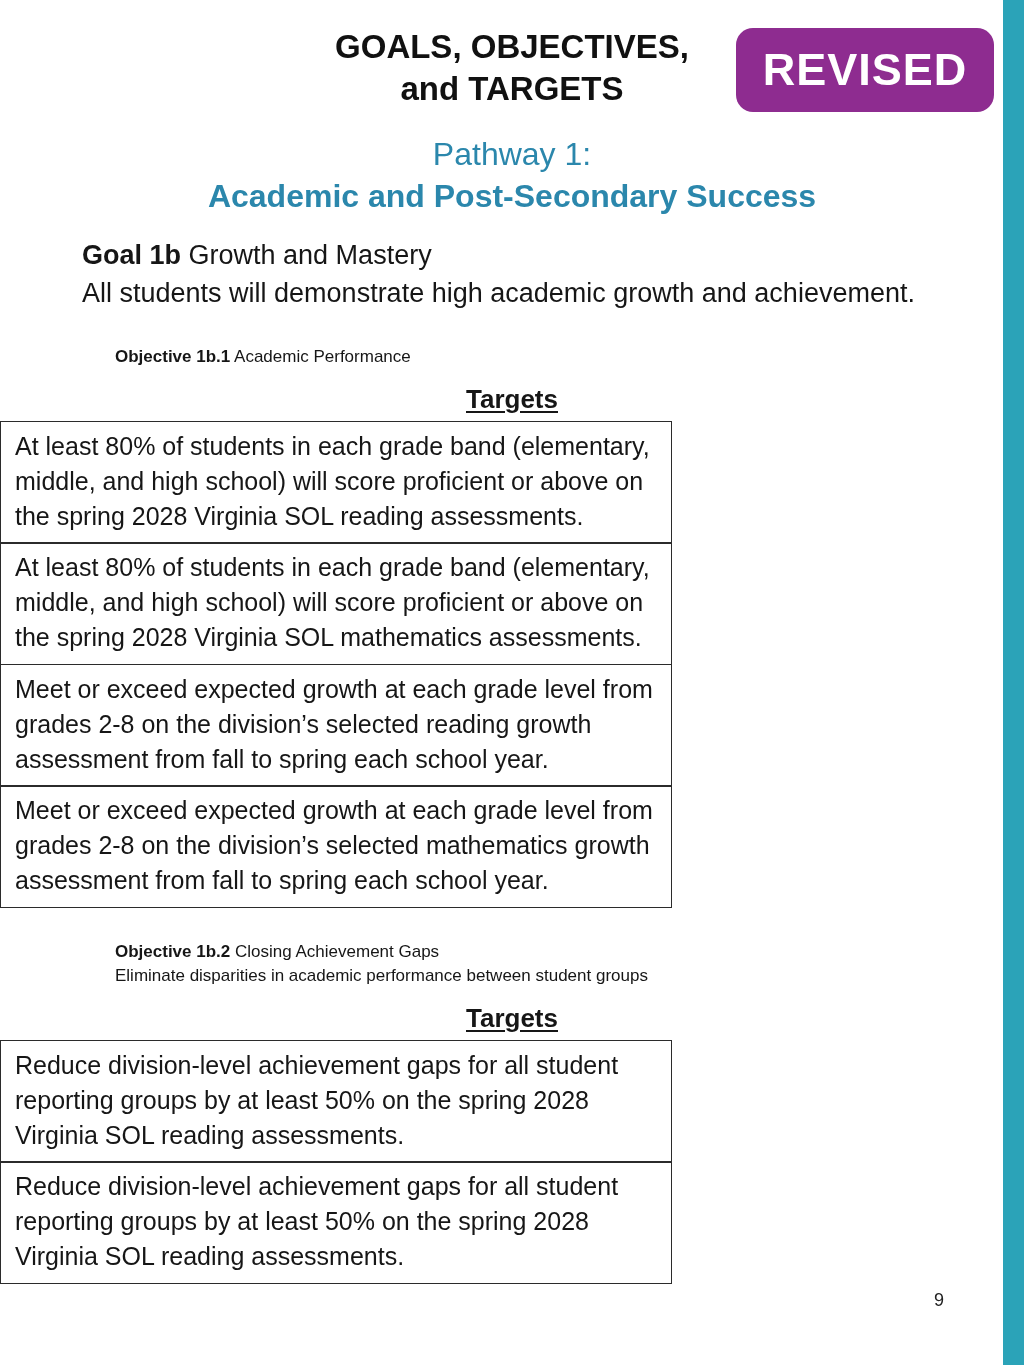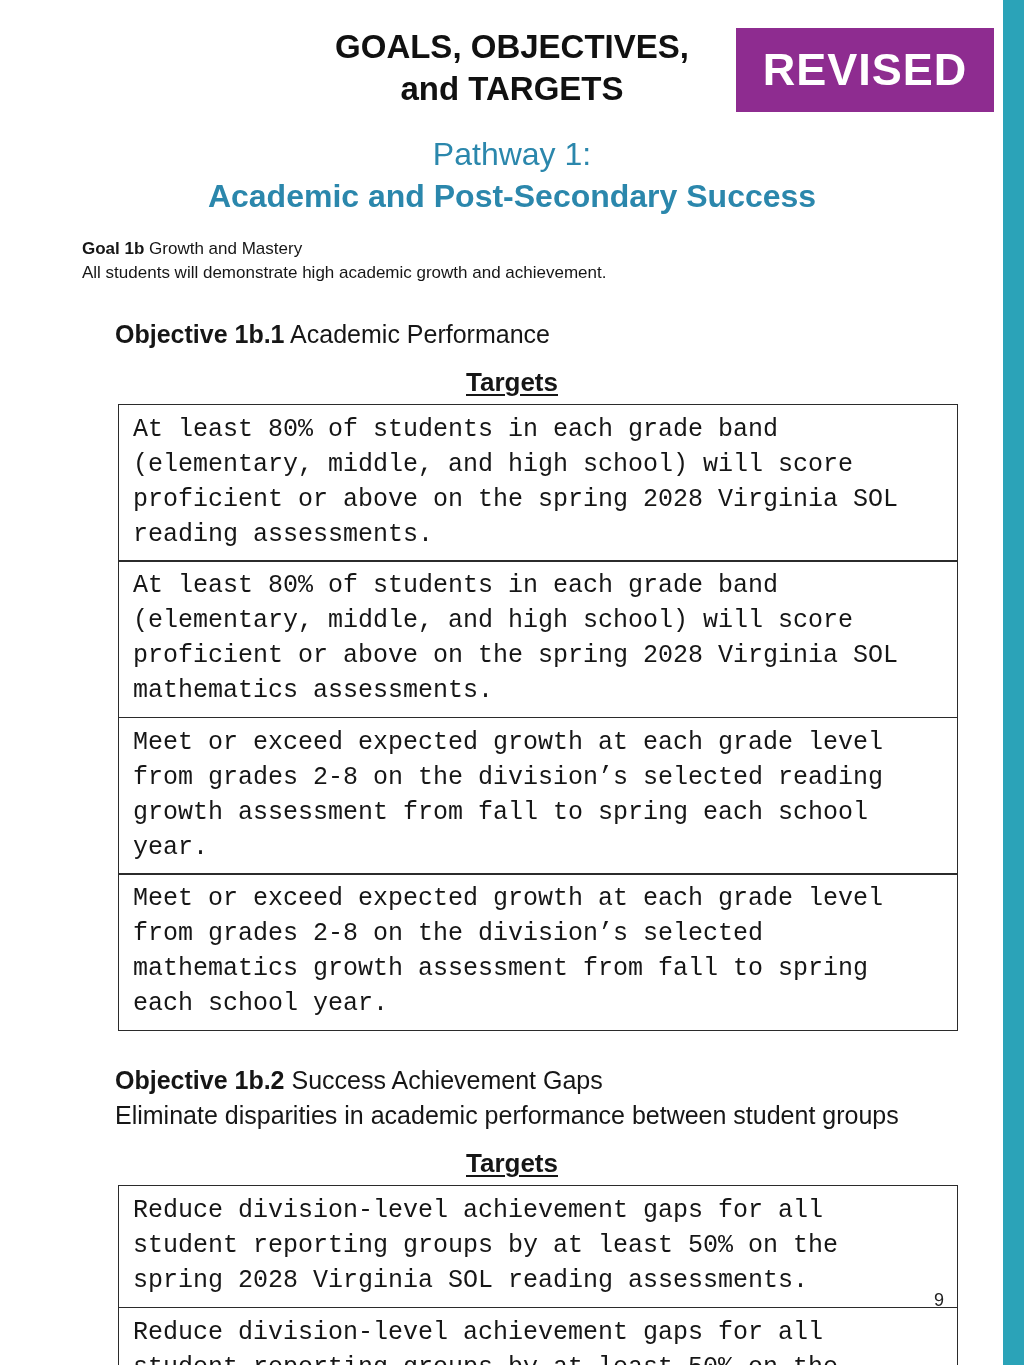--- a/index.html
+++ b/index.html
@@ -43,61 +43,60 @@
     width: 258px;
     height: 84px;
     background: var(--badge-purple, #8E2C90);
     color: #ffffff;
     font-size: 45px;
     font-weight: 600;
     letter-spacing: 1px;
     display: flex;
     align-items: center;
     justify-content: center;
+    border-radius: 17px;
   }
   .pathway {
     margin-top: 16px;
     text-align: center;
     color: var(--heading-teal, #2B87AC);
     line-height: 1.3;
   }
   .pathway-title {
     font-size: 32px;
     font-weight: 400;
   }
   .pathway-subtitle {
     font-size: 32px;
     font-weight: 700;
   }
   .goal {
     margin: 20px 60px 5px 82px;
-    font-size: 17px;
+    font-size: 27px;
     line-height: 1.4;
   }
   .objective {
     margin: 32px 60px 0 115px;
-    font-size: 25px;
+    font-size: 17px;
     line-height: 1.4;
   }
   .b { font-weight: 700; }
   .targets-heading {
     margin-top: 15px;
     margin-bottom: 6px;
     text-align: center;
     font-size: 26px;
     font-weight: 700;
     text-decoration: underline;
     text-decoration-thickness: 2px;
     text-underline-offset: 3px;
   }
   .targets-table {
-    margin-left: 118px;
-    width: 840px;
+    width: 672px;
     box-sizing: border-box;
-    font-family: Liberation Mono, monospace;
   }
   .target-row {
     box-sizing: border-box;
     border: 1.5px solid #2b2b2b;
     padding: 7px 14px 9px 14px;
     font-size: 25px;
     line-height: 1.4;
   }
   .target-row + .target-row {
     margin-top: -1.5px;
@@ -150,21 +149,21 @@
   <div class="targets-table">
     <div class="target-row">At least 80% of students in each grade band (elementary, middle, and high school) will score proficient or above on the spring 2028 Virginia SOL reading assessments.</div>
     <div class="target-row">At least 80% of students in each grade band (elementary, middle, and high school) will score proficient or above on the spring 2028 Virginia SOL mathematics assessments.</div>
     <div class="target-row">Meet or exceed expected growth at each grade level from grades 2-8 on the division’s selected reading growth assessment from fall to spring each school year.</div>
     <div class="target-row">Meet or exceed expected growth at each grade level from grades 2-8 on the division’s selected mathematics growth assessment from fall to spring each school year.</div>
   </div>
 
   <div class="objective">
     <div>
       <span class="b">Objective 1b.2</span>
-      <span>Success Achievement Gaps</span>
+      <span>Closing Achievement Gaps</span>
     </div>
     <div>Eliminate disparities in academic performance between student groups</div>
   </div>
 
   <div class="targets-heading">Targets</div>
 
   <div class="targets-table">
     <div class="target-row">Reduce division-level achievement gaps for all student reporting groups by at least 50% on the spring 2028 Virginia SOL reading assessments.</div>
     <div class="target-row">Reduce division-level achievement gaps for all student reporting groups by at least 50% on the spring 2028 Virginia SOL reading assessments.</div>
   </div>

